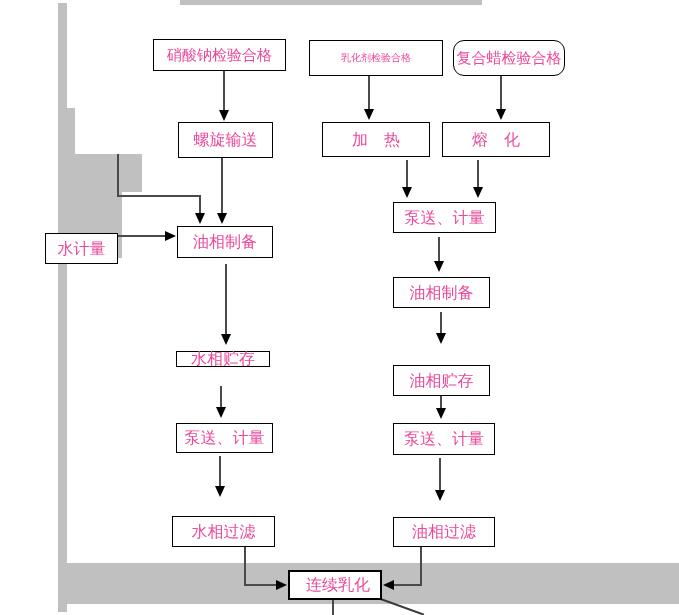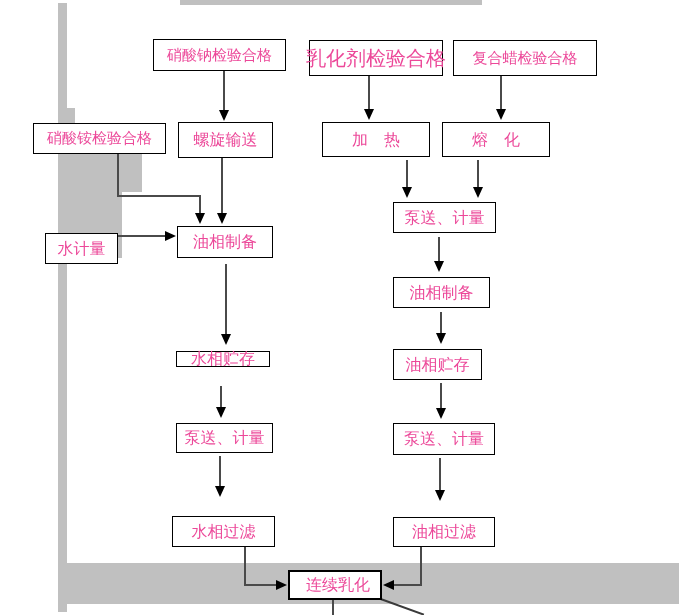--- a/index.html
+++ b/index.html
@@ -25,32 +25,32 @@
   .ah-right{border-top:5px solid transparent; border-bottom:5px solid transparent; border-left:11px solid #000;}
   .ah-left {border-top:5px solid transparent; border-bottom:5px solid transparent; border-right:11px solid #000;}
   
   .node{
     position:absolute; box-sizing:border-box; background:#ffffff;
     border:1px solid #000; z-index:3;
     display:flex; align-items:center; justify-content:center;
     font-size:16px; color:#ec4899; white-space:nowrap; line-height:1;
   }
   #n-sodium    {left:153px; top:39px;  width:133px; height:32px; font-size:15px;}
-  #n-emulsifier{left:309px; top:40px;  width:134px; height:36px; font-size:20px;}
-  #n-wax       {left:453px; top:40px;  width:144px; height:36px; font-size:15px;}
+  #n-emulsifier{left:309px; top:40px;  width:134px; height:36px; font-size:10px;}
+  #n-wax       {left:453px; top:40px;  width:112px; height:36px; font-size:15px;border-radius:11px;}
   #n-ammonium  {left:33px;  top:123px; width:133px; height:31px; font-size:15px;}
   #n-screw     {left:178px; top:122px; width:95px;  height:36px;text-align:center;}
   #n-heating   {left:322px; top:122px; width:108px; height:35px;}
   #n-melting   {left:442px; top:122px; width:108px; height:35px;}
   #n-watermeter{left:45px;  top:227px; width:73px;  height:31px;margin-top:6px;}
   #n-waterprep {left:177px; top:226px; width:96px;  height:32px;}
   #n-pumpoil1  {left:393px; top:202px; width:103px; height:31px;}
   #n-oilprep   {left:393px; top:277px; width:97px;  height:31px;}
   #n-waterstore{left:176px; top:351px; width:94px;  height:16px;}
-  #n-oilstore  {left:393px; top:349px; width:89px;  height:31px;}
+  #n-oilstore  {left:393px; top:365px; width:97px;  height:31px;}
   #n-pumpwater {left:176px; top:423px; width:97px;  height:30px;}
   #n-pumpoil2  {left:393px; top:423px; width:102px; height:32px;}
   #n-waterfilt {left:172px; top:516px; width:103px; height:31px;}
   #n-oilfilt   {left:393px; top:504px; width:102px; height:30px;margin-top:13px;}
   #n-emulsify  {left:288px; top:570px; width:94px;  height:30px; border-width:2px;padding-left:6px;}
 </style>
 </head>
 <body>
 
 <div id="stage">
@@ -139,21 +139,20 @@
   <div>
     <div class="vline" style="left:332px; top:600px; height:15px;"></div>
   </div>
   <div>
     <div class="diag" style="left:381px; top:598px; width:46px; transform:rotate(20deg);"></div>
   </div>
 
   <div class="node" id="n-sodium">硝酸钠检验合格</div>
   <div class="node" id="n-emulsifier">乳化剂检验合格</div>
   <div class="node" id="n-wax">复合蜡检验合格</div>
-  <div class="node" id="n-ammonium">硝酸铵检验合格</div>
   <div class="node" id="n-screw">螺旋输送</div>
   <div class="node" id="n-heating">加　热</div>
   <div class="node" id="n-melting">熔　化</div>
   <div class="node" id="n-watermeter">水计量</div>
   <div class="node" id="n-waterprep">油相制备</div>
   <div class="node" id="n-pumpoil1">泵送、计量</div>
   <div class="node" id="n-oilprep">油相制备</div>
   <div class="node" id="n-waterstore">水相贮存</div>
   <div class="node" id="n-oilstore">油相贮存</div>
   <div class="node" id="n-pumpwater">泵送、计量</div>

